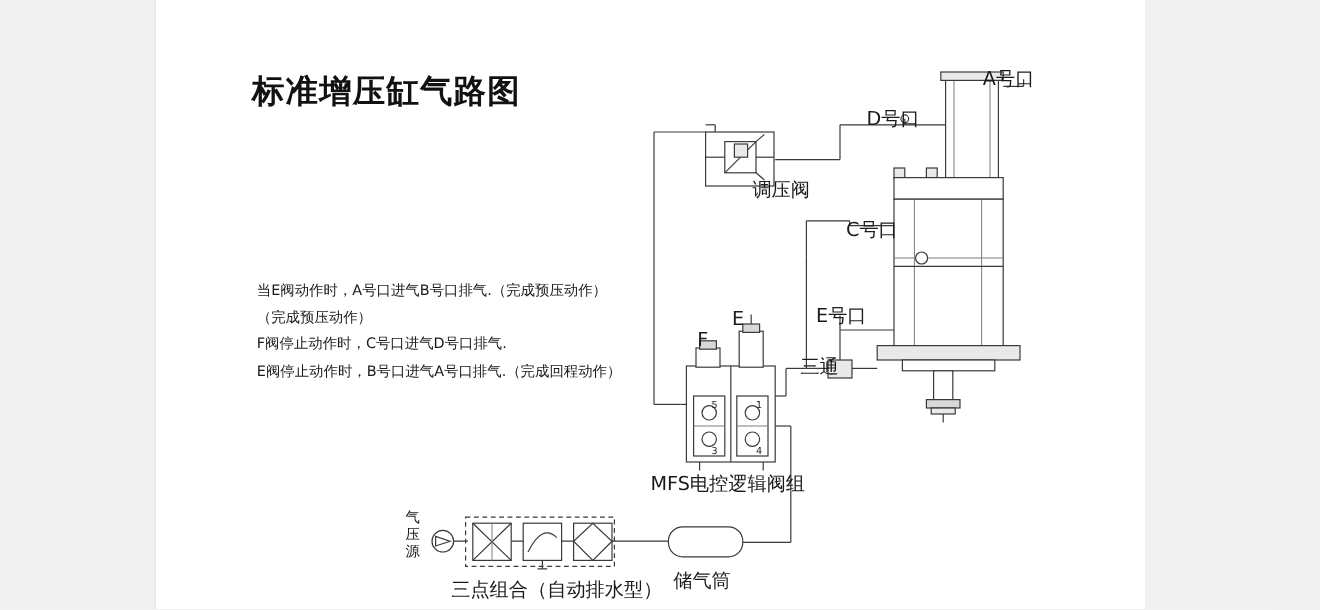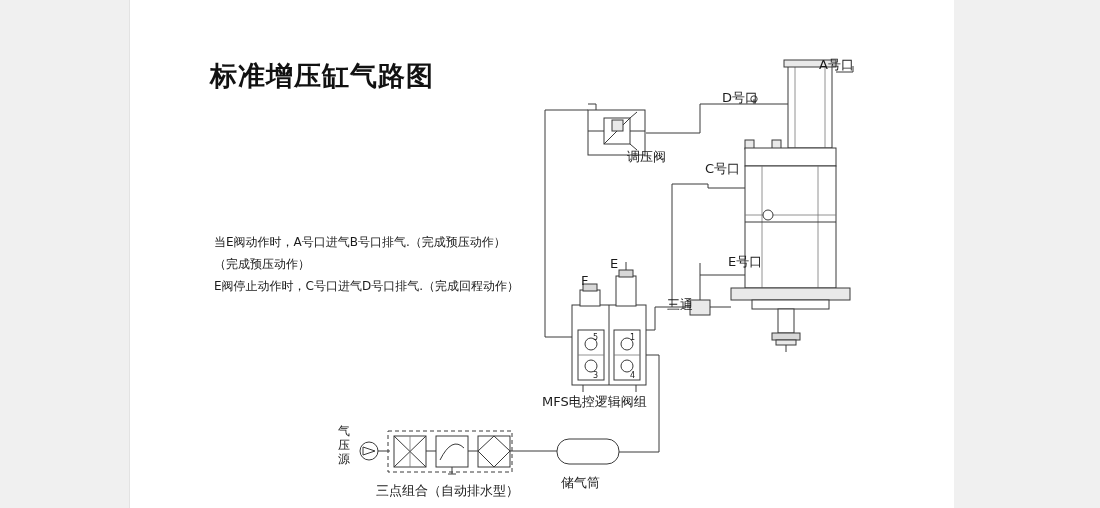--- a/index.html
+++ b/index.html
@@ -45,21 +45,21 @@
     font-size: 12px;
     color: #1a1a1a;
     line-height: 1.85;
   }
   .notes div { white-space: nowrap; }
 
   
   .lbl {
     position: absolute;
     font-family: "DejaVu Sans", sans-serif;
-    font-size: 13px;
+    font-size: 16px;
     color: #1a1a1a;
     white-space: nowrap;
   }
   .lbl.tiny { font-size: 8px; }
 
   
   .vtext {
     position: absolute;
     left: 336px;
     top: 424px;
@@ -84,21 +84,22 @@
 
 <div id="root">
 
   <div class="page-sheet"></div>
 
   <div class="title">标准增压缸气路图</div>
 
   <div class="notes">
     <div>当E阀动作时，A号口进气B号口排气.（完成预压动作）</div>
     <div>（完成预压动作）</div>
-    <div>E阀停止动作时，C号口进气D号口排气.（完成回程动作）</div>
+    <div>F阀停止动作时，C号口进气D号口排气.</div>
+    <div>E阀停止动作时，B号口进气A号口排气.（完成回程动作）</div>
   </div>
 
   <svg width="1100" height="508">
 
     <g>
       <rect class="ln fillw" x="788" y="66" width="44" height="82"></rect>
       <line class="ln-lt" x1="795" y1="66" x2="795" y2="148"></line>
       <line class="ln-lt" x1="825" y1="66" x2="825" y2="148"></line>
       <rect class="ln fillg" x="784" y="60" width="52" height="7"></rect>
     </g>
@@ -245,22 +246,22 @@
     </g>
 
     <g>
       <rect class="ln fillw" x="557" y="439" width="62" height="25" rx="12" ry="12"></rect>
     </g>
 
   </svg>
 
   <div class="lbl" style="left:819px; top:56px;">A号口</div>
   <div class="lbl" style="left:722px; top:89px;">D号口</div>
-  <div class="lbl" style="left:705px; top:160px;">C号口</div>
-  <div class="lbl" style="left:728px; top:253px;text-align:center;">E号口</div>
+  <div class="lbl" style="left:705px; top:182px;">C号口</div>
+  <div class="lbl" style="left:680px; top:253px;text-align:center;">E号口</div>
   <div class="lbl" style="left:627px; top:148px;">调压阀</div>
   <div class="lbl" style="left:610px; top:256px;">E</div>
   <div class="lbl" style="left:581px; top:273px;">F</div>
   <div class="lbl" style="left:667px; top:296px;text-align:right;">三通</div>
   <div class="lbl" style="left:542px; top:393px;">MFS电控逻辑阀组</div>
   <div class="lbl" style="left:561px; top:474px;">储气筒</div>
   <div class="lbl" style="left:376px; top:482px;">三点组合（自动排水型）</div>
 
   <div class="lbl tiny" style="left:593px; top:333px;">5</div>
   <div class="lbl tiny" style="left:630px; top:333px;">1</div>

